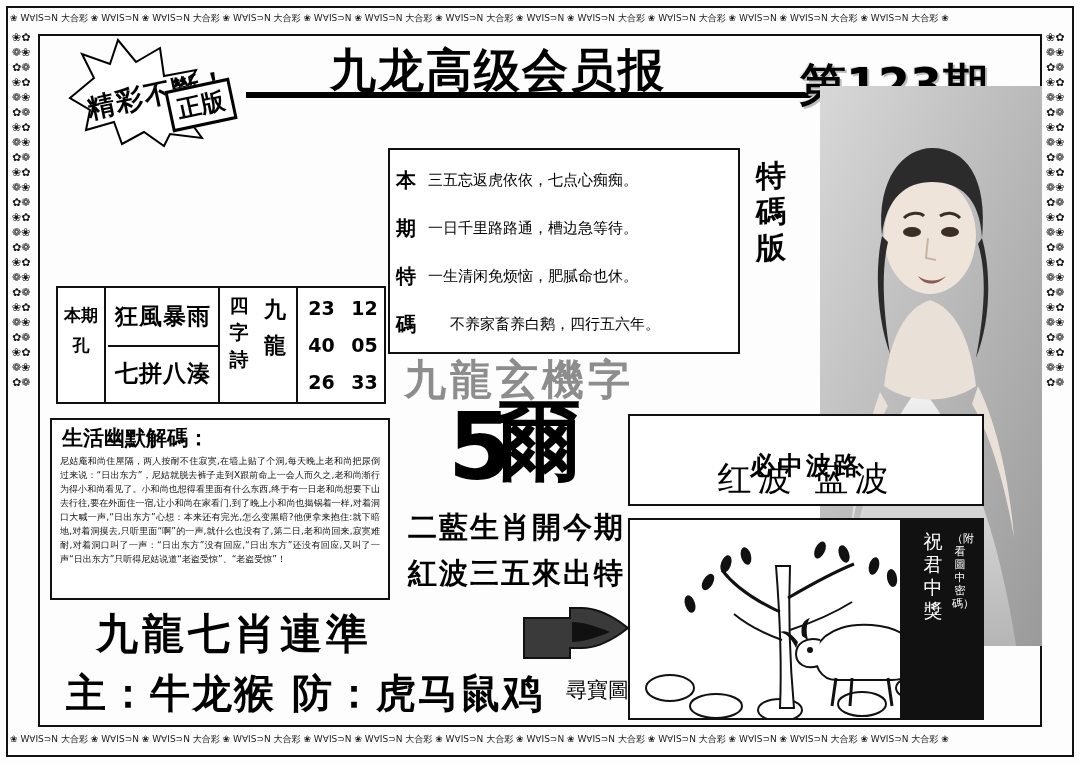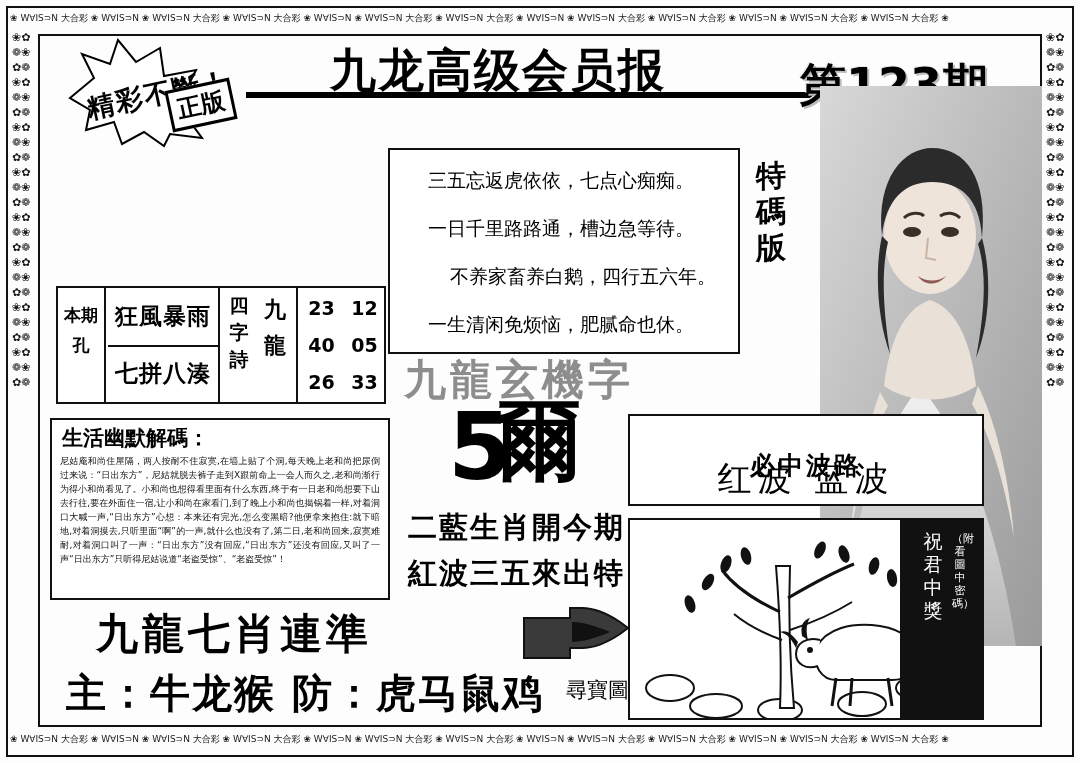--- a/index.html
+++ b/index.html
@@ -103,21 +103,21 @@
     font-family:"DejaVu Sans", sans-serif;
     font-weight:bold;font-size:20px;
     line-height:48px;
     color:#000;
   }
   .verse-lines{
     position:absolute;left:428px;top:156px;width:300px;
   }
   .verse-line{
     font-family:"DejaVu Sans", sans-serif;
-    font-size:19px;
+    font-size:15px;
     line-height:48px;
     color:#000;
     white-space:nowrap;
   }
   .verse-line.indent{padding-left:22px;}
 
   .vertical-stamp{
     position:absolute;left:748px;top:158px;width:46px;
     font-family:"DejaVu Sans", sans-serif;
     font-weight:bold;
@@ -350,25 +350,26 @@
     </svg>
     <div class="starburst-text">精彩不斷！</div>
   </div>
   <div class="zhengban">正版</div>
 
   <div class="title-rule"></div>
   <div class="main-title">九龙高级会员报</div>
   <div class="issue-badge">第123期</div>
 
   <div class="verse-box"></div>
+  <div class="verse-label">本期特碼</div>
   <div class="verse-lines">
     <div class="verse-line">三五忘返虎依依，七点心痴痴。</div>
     <div class="verse-line">一日千里路路通，槽边急等待。</div>
+    <div class="verse-line">一生清闲免烦恼，肥腻命也休。</div>
     <div class="verse-line indent">不养家畜养白鹅，四行五六年。</div>
-    <div class="verse-line">一生清闲免烦恼，肥腻命也休。</div>
   </div>
   <div class="vertical-stamp">特碼版</div>
 
   <div class="portrait">
     <svg width="222" height="560" viewBox="0 0 222 560">
       <defs>
         <linearGradient id="bg" x1="0" y1="0" x2="1" y2="1">
           <stop offset="0%" stop-color="#d8d8d8"></stop>
           <stop offset="100%" stop-color="#9a9a9a"></stop>
         </linearGradient>

